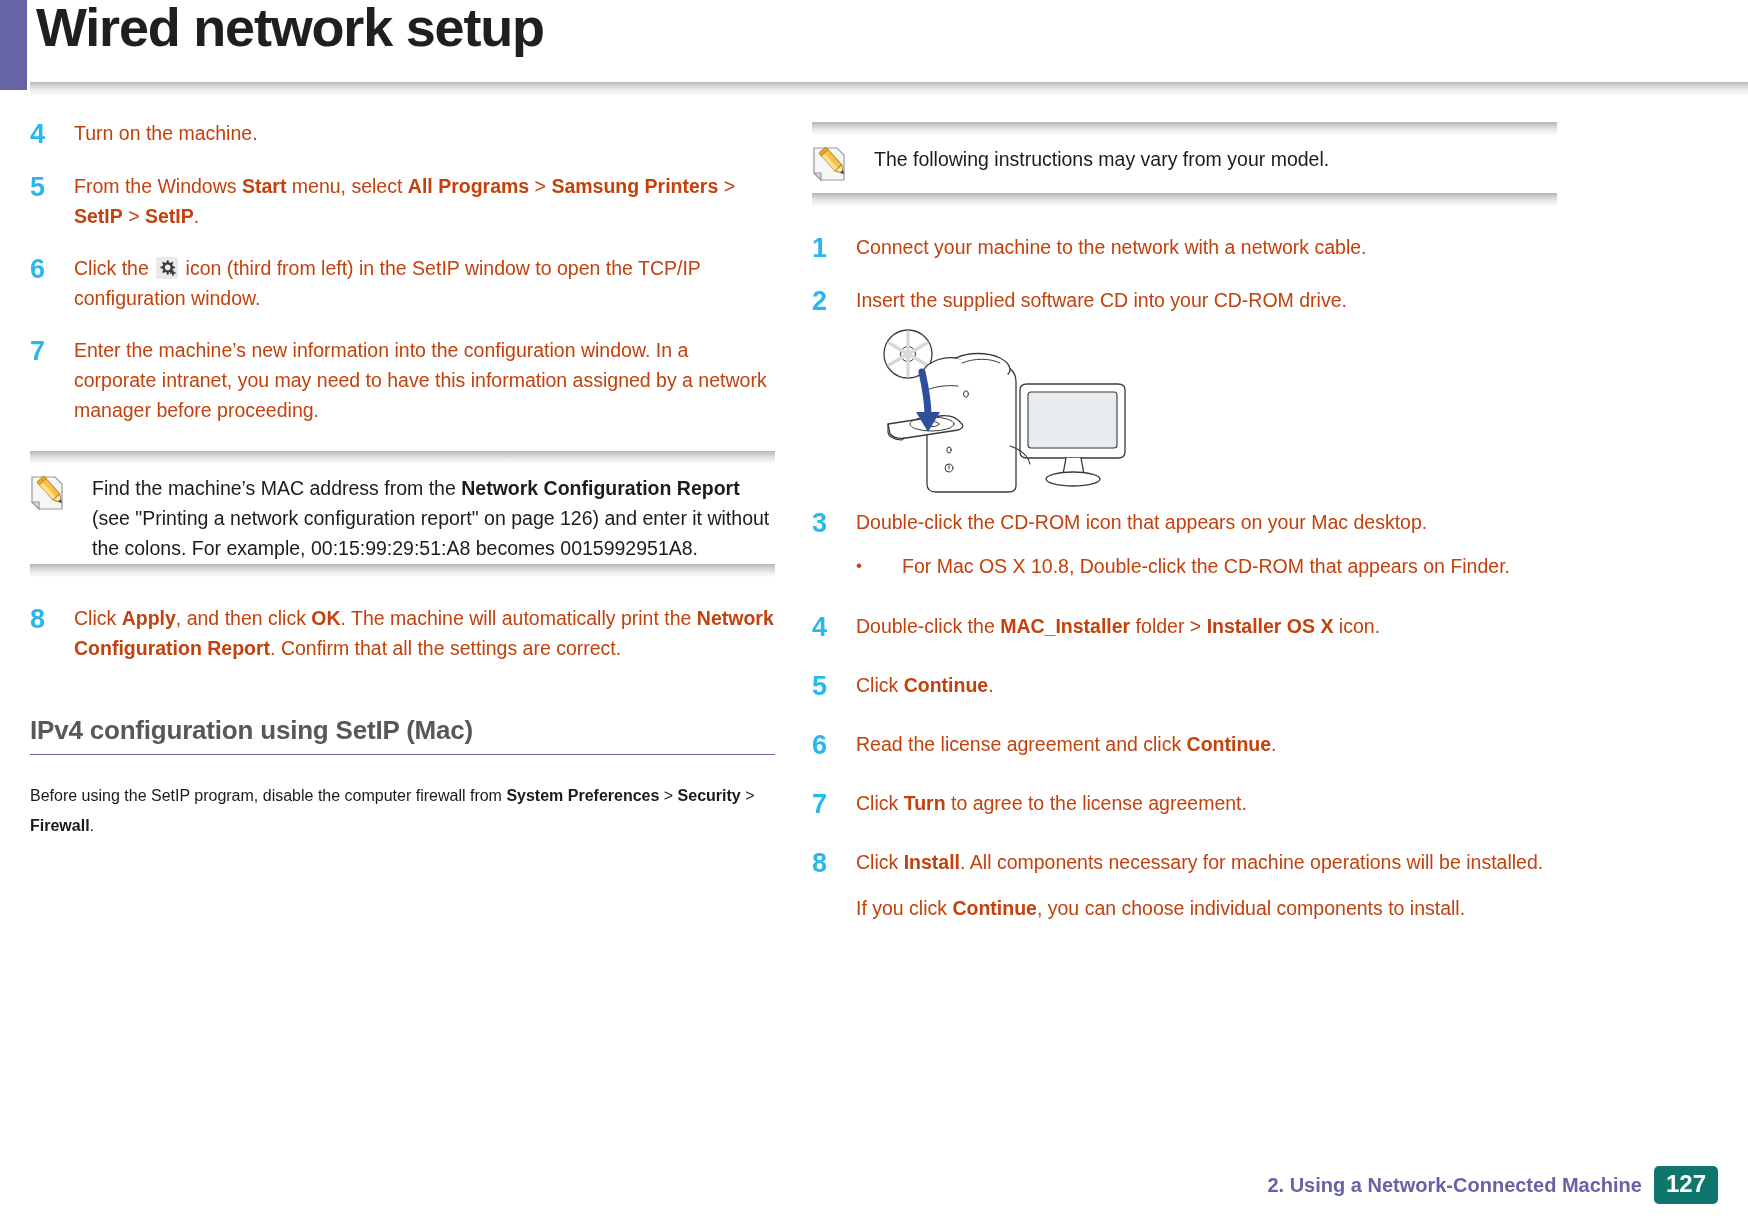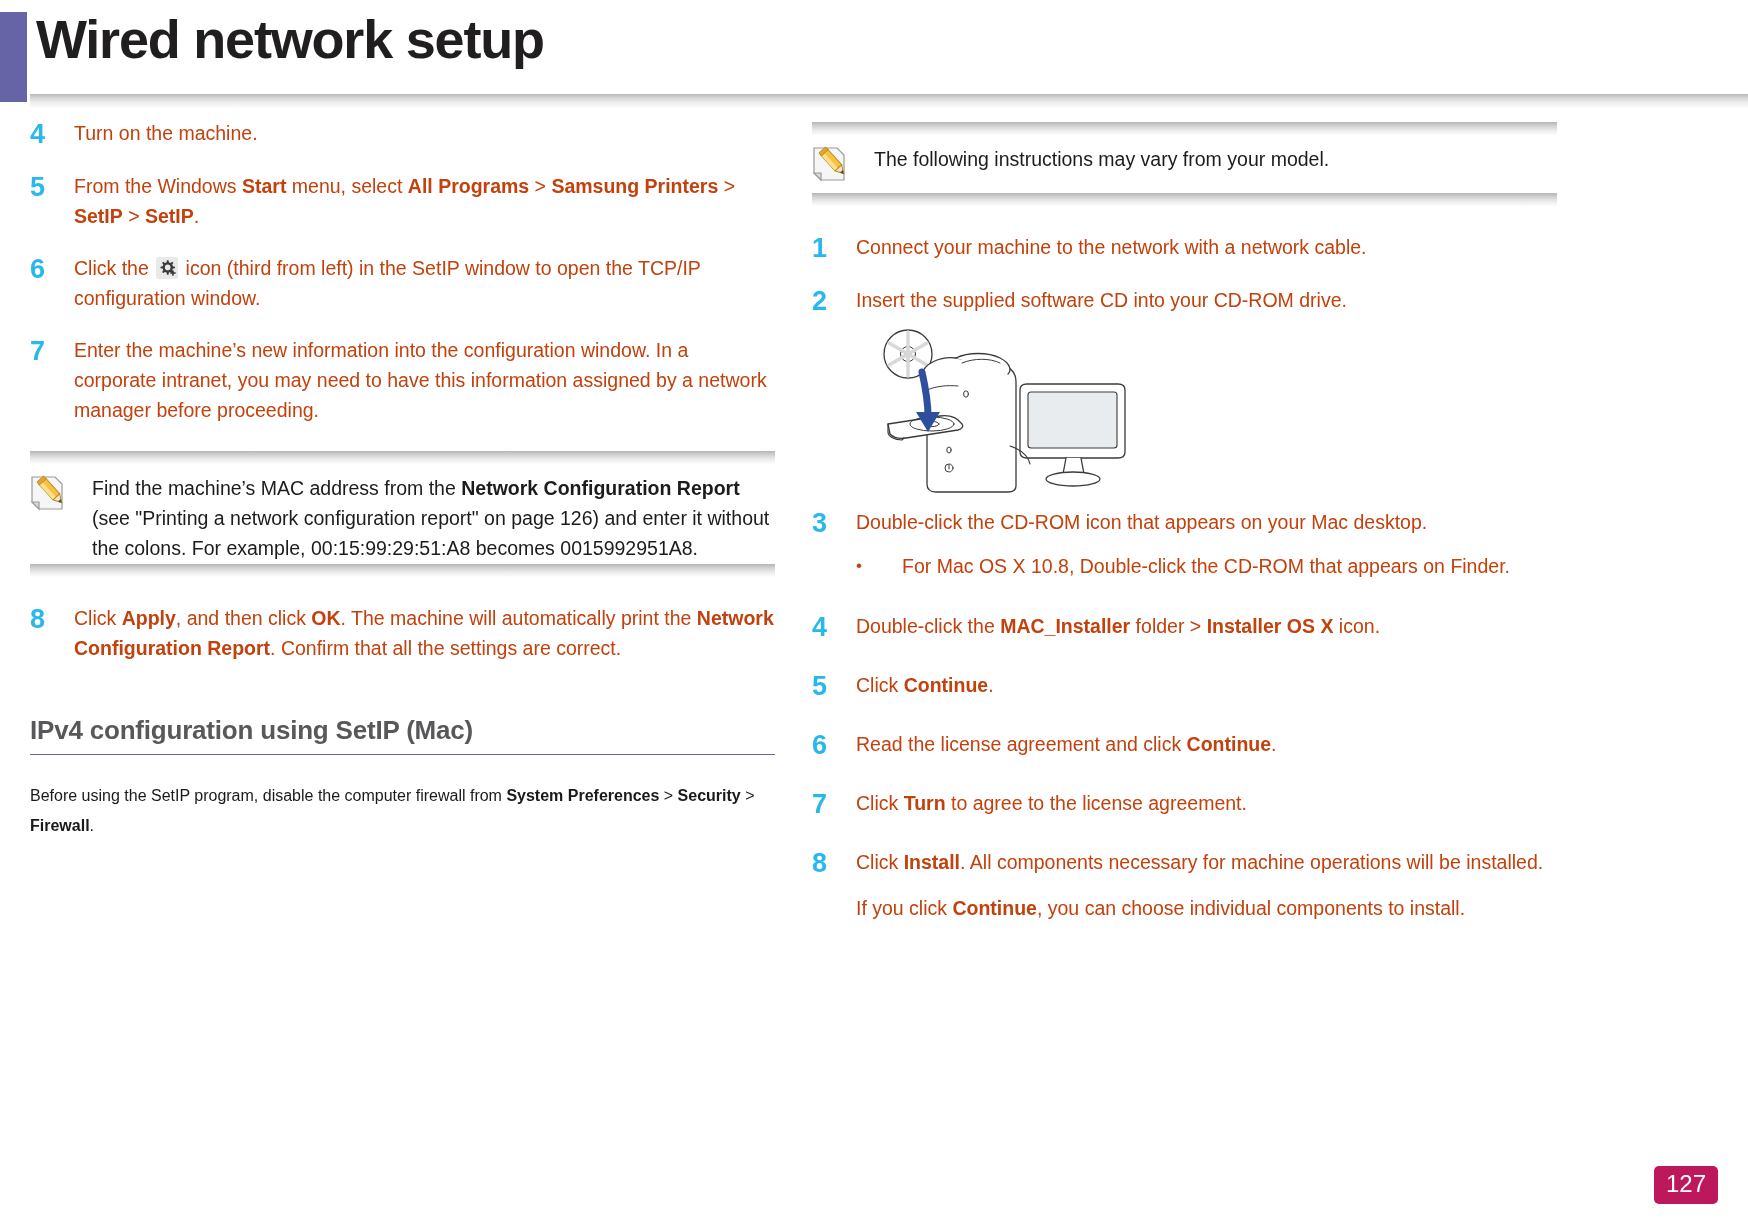--- a/index.html
+++ b/index.html
@@ -11,21 +11,21 @@
     width: 1748px; height: 1226px;
     position: relative;
     font-family: "Liberation Sans", sans-serif;
     color: #1a1a1a;
     overflow: hidden;
   }
 
   
   #page-header {
     position: absolute;
-    left: 0; top: 12px;
+    left: 0; top: 0;
     width: 1655px; height: 100px;
   }
   .header-bar {
     position: absolute;
     left: 0; top: 0;
     width: 27px; height: 90px;
     background: #6663a6;
   }
   .header-title {
     position: absolute;
@@ -168,24 +168,24 @@
     display: flex;
     align-items: center;
   }
   .footer-text {
     font-size: 20px;
     font-weight: bold;
     color: #6663a6;
     margin-right: 12px;
   }
   .footer-page {
-    background: #be185d;
+    background: #0f766e;
     color: #ffffff;
     font-size: 24px;
-    font-weight: normal;
+    font-weight: bold;
     border-radius: 5px;
     padding: 5px 12px 7px 12px;
     line-height: 26px;
   }
 
   .gear-inline {
     display: inline-block;
     vertical-align: -4px;
     width: 22px; height: 22px;
     background: #e9e9e9;
@@ -382,14 +382,15 @@
     <div class="step-num">8</div>
     <div class="step-body">
       <span>Click <b>Install</b>. All components necessary for machine operations will be installed.</span>
       <div class="sub-para">If you click <b>Continue</b>, you can choose individual components to install.</div>
     </div>
   </div>
 
 </div>
 
 <div id="page-footer" style="right:30px;">
+  <div class="footer-text">2.  Using a Network-Connected Machine</div>
   <div class="footer-page">127</div>
 </div>
 
 </body></html>

